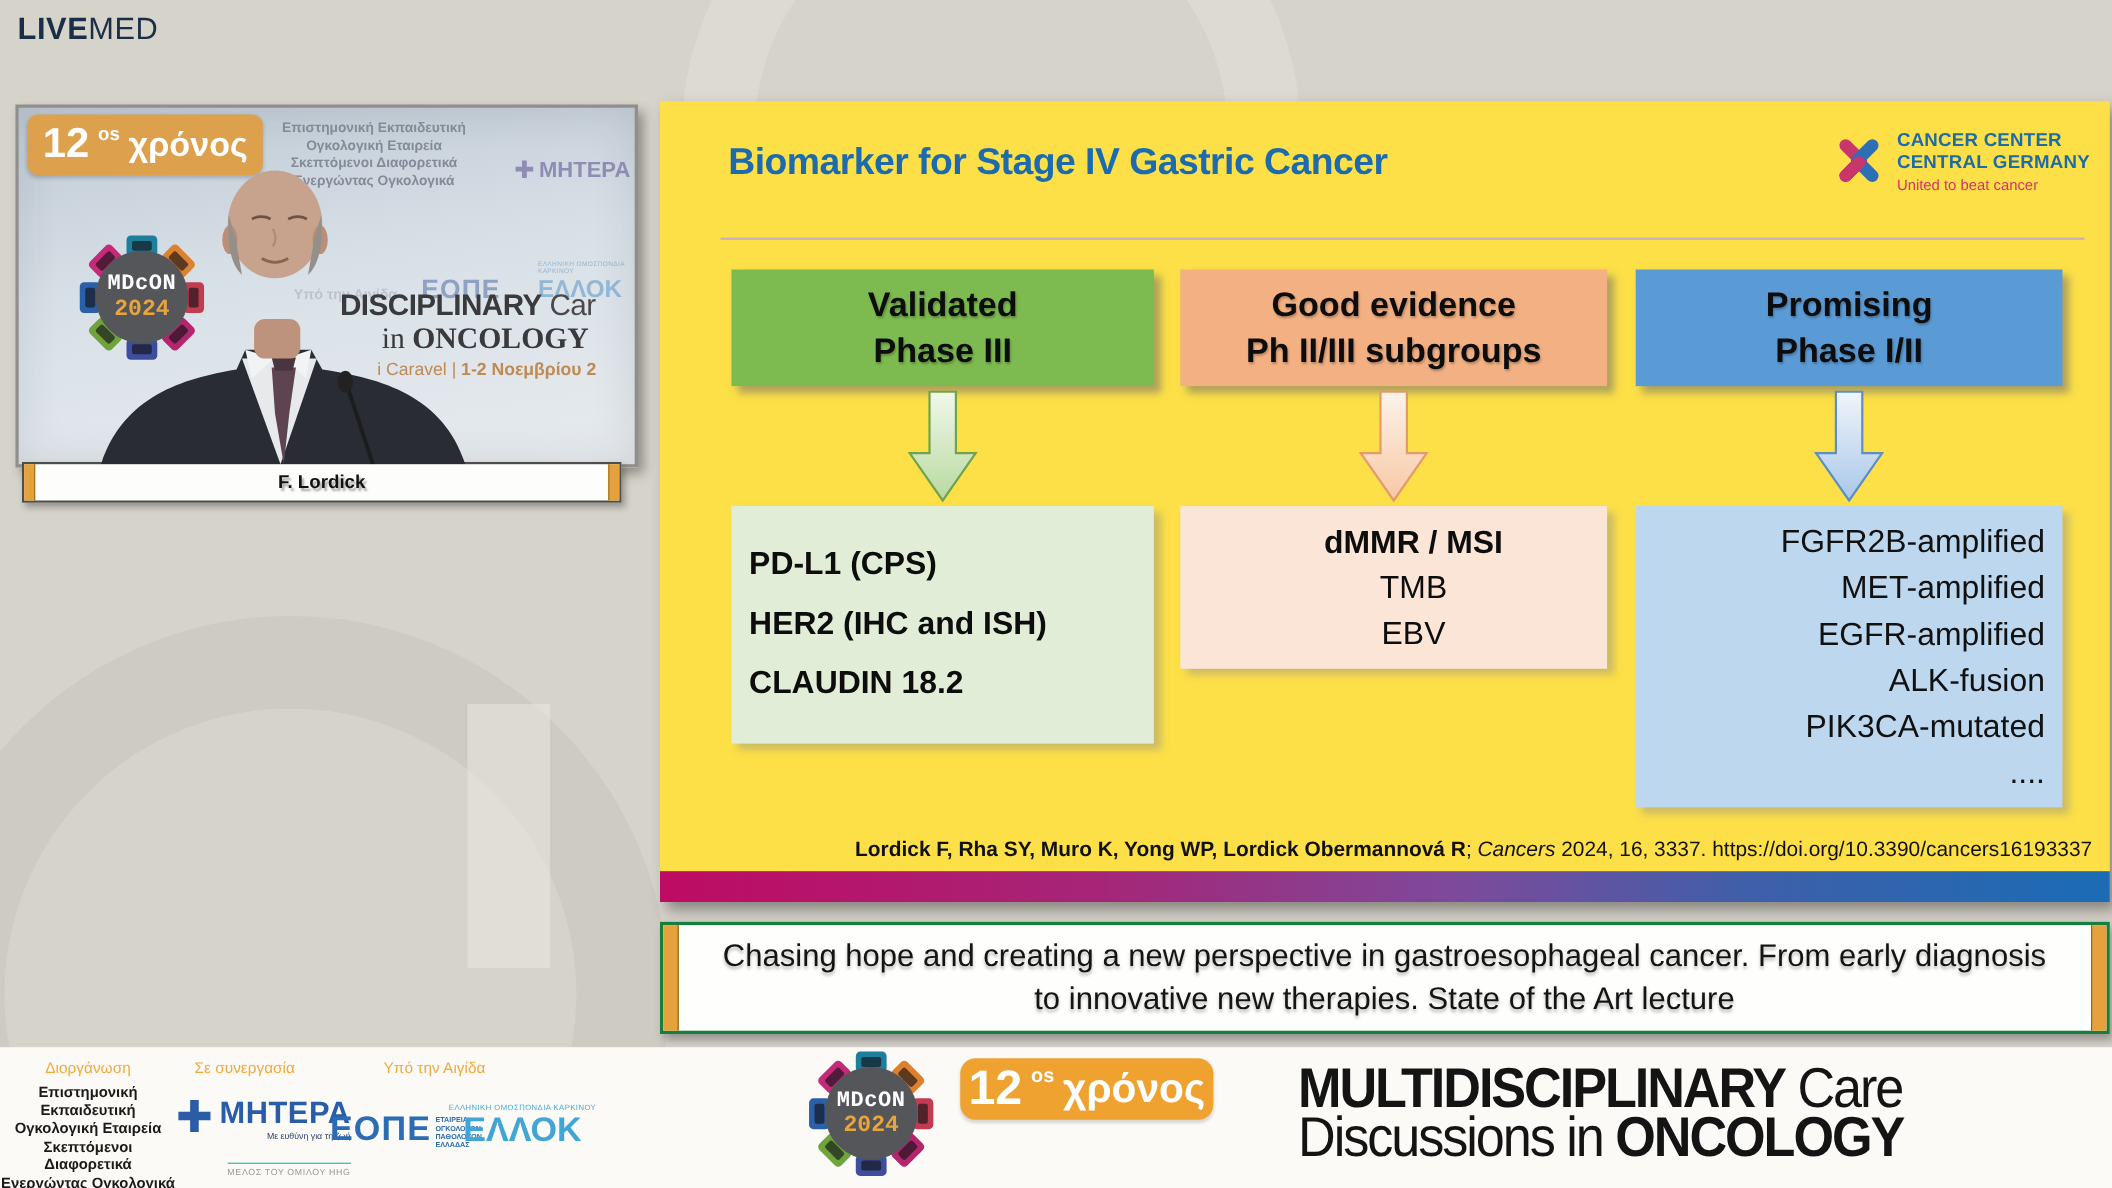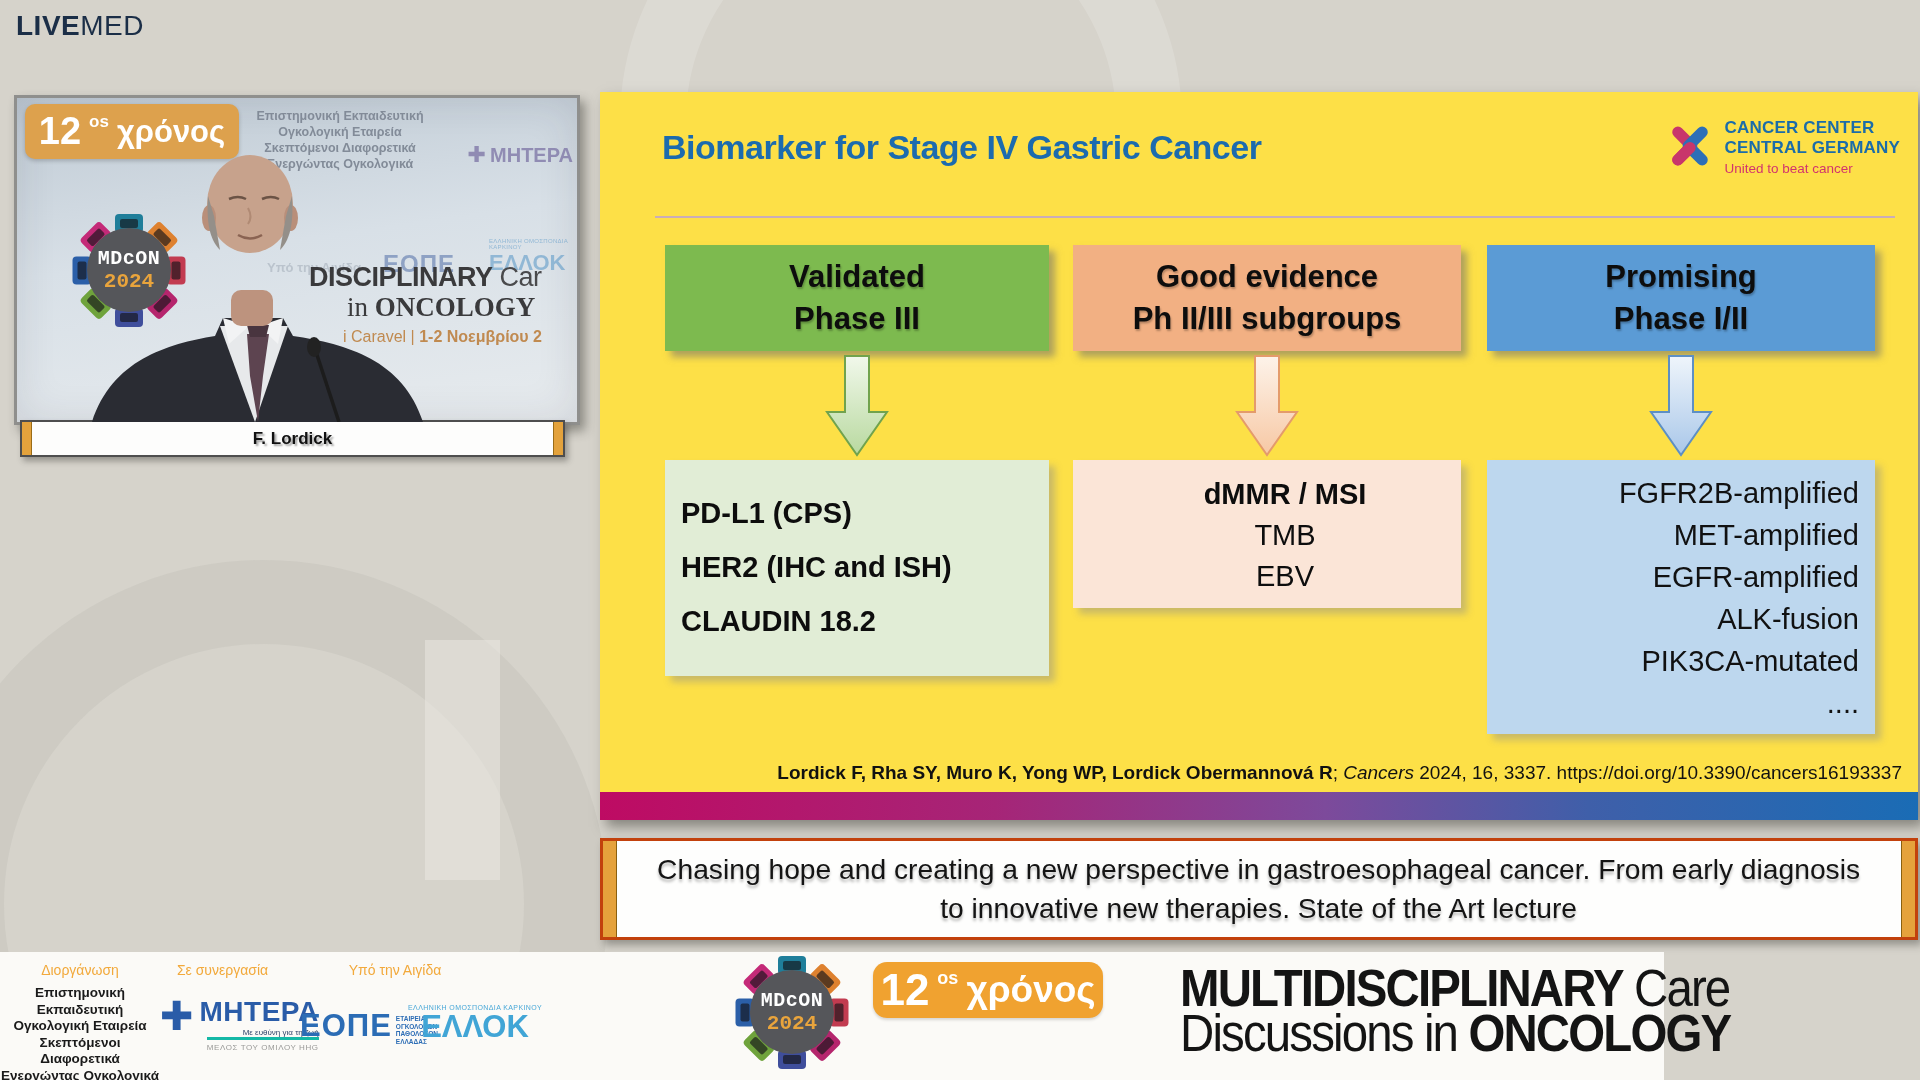--- a/index.html
+++ b/index.html
@@ -107,42 +107,42 @@
   .cb2 .it.b{font-weight:700;}
   .cb3{left:887px;width:388px;height:274px;background:#bdd7ee;text-align:right;padding:12px 16px 0 0;}
   .cb3 .it{font-size:29px;color:#111;line-height:42px;}
   .citation{right:16px;top:670px;font-size:19px;color:#111;padding-left:12px;}
   .citation .au{font-weight:700;} .citation .jn{font-style:italic;}
   .s-grad{left:0;top:700px;width:1318px;height:28px;
     background:linear-gradient(90deg,#be0b63 0%,#a62577 30%,#7d4a9b 55%,#3f5fa9 75%,#1a6cb5 100%);}
 
   
   .banner{left:600px;top:838px;width:1318px;height:102px;background:#fefefd;
-    border:3px solid #c2410c;box-sizing:border-box;
+    border:3px solid #15803d;box-sizing:border-box;
     display:flex;flex-direction:column;align-items:center;justify-content:center;
     box-shadow:4px 5px 8px rgba(50,50,45,0.4);}
   .banner .cap{position:absolute;top:0;bottom:0;width:13px;background:#e5a23c;}
   .banner .capL{left:0;border-right:1px solid #8a6010;}
   .banner .capR{right:0;border-left:1px solid #8a6010;}
   .banner .ln{font-size:28.5px;color:#141414;line-height:39px;transform:scaleX(0.99);
     text-shadow:0 3px 3px rgba(0,0,0,0.28);}
 
   
-  .footer{left:0;top:952px;width:1664px;height:128px;background:#fbfaf7;}
+  .footer{left:0;top:952px;width:1920px;height:128px;background:#fbfaf7;}
   .f-label{font-size:14px;color:#f2a93b;font-weight:400;text-align:center;}
   .f-org-label{left:10px;top:10px;width:140px;}
   .f-org-lines{left:0px;top:33px;width:160px;text-align:center;font-size:13.5px;font-weight:700;
     color:#1a1a1a;line-height:16.5px;}
   .f-part-label{left:150px;top:10px;width:145px;}
   .f-mitera{left:160px;top:46px;display:flex;align-items:flex-start;gap:6px;}
   .f-mitera .cross{color:#2a5ca8;font-size:40px;line-height:36px;font-weight:700;}
   .f-mitera .col{display:flex;flex-direction:column;align-items:flex-end;}
   .f-mitera .nm{font-size:28px;font-weight:700;color:#2a5ca8;letter-spacing:.5px;line-height:28px;}
   .f-mitera .tg{font-size:8px;color:#2a3f66;margin-top:2px;}
-  .f-mitera .mb{font-size:8px;color:#9a9a98;border-top:3px solid #14b8a6;margin-top:0;padding-top:3px;letter-spacing:.6px;}
+  .f-mitera .mb{font-size:8px;color:#9a9a98;border-top:1px solid #14b8a6;margin-top:20px;padding-top:3px;letter-spacing:.6px;}
   .f-aegis-label{left:325px;top:10px;width:140px;}
   .f-eope{left:300px;top:60px;display:flex;align-items:flex-start;gap:4px;}
   .f-eope .nm{font-size:31px;font-weight:700;color:#2b6cb5;line-height:28px;letter-spacing:1px;}
   .f-eope .sub{font-size:6.5px;color:#2b6cb5;line-height:7.5px;font-weight:700;padding-top:3px;}
   .f-ellok{left:408px;top:52px;text-align:center;color:#41a5d6;}
   .f-ellok .hd{font-size:7px;letter-spacing:.4px;color:#49a8d8;}
   .f-ellok .nm{font-size:31px;font-weight:700;line-height:32px;}
   .f-badge{left:873px;top:10px;width:230px;height:56px;background:#f0a230;border-radius:14px;
     color:#fff;display:flex;align-items:center;justify-content:center;gap:8px;font-weight:700;
     box-shadow:0 2px 3px rgba(0,0,0,0.15);}

